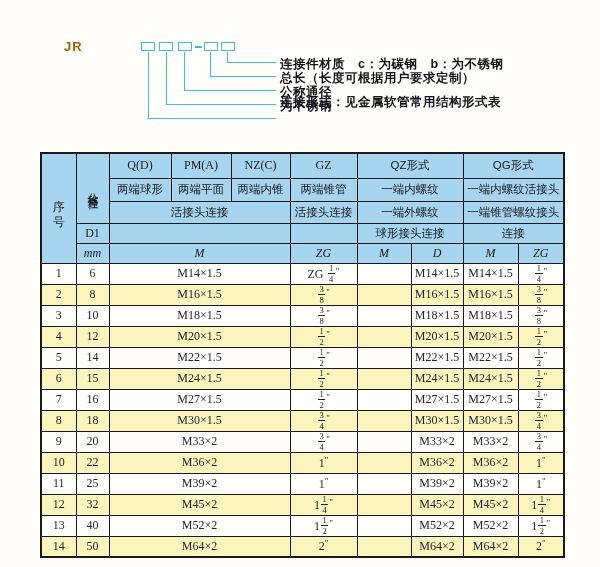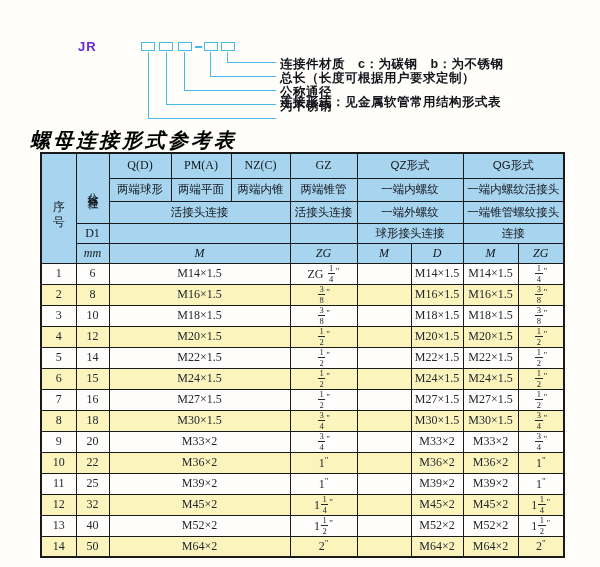--- a/index.html
+++ b/index.html
@@ -10,21 +10,21 @@
     --border:#1a1a1a;
     --ink:#14161c;
   }
   *{margin:0;padding:0;box-sizing:border-box;}
   body{background:#888;font-family:"Liberation Sans",sans-serif;}
   .page{position:relative;width:600px;height:567px;background:#fffefb;overflow:hidden;color:var(--ink);}
 
   
   .diagram-title{position:absolute;left:116px;top:21px;font-size:13.5px;font-weight:700;letter-spacing:1px;}
   .diagram-title .star{color:var(--star);margin-right:2px;font-size:13px;}
-  .code-prefix{position:absolute;left:64px;top:39px;font-size:13px;font-weight:700;color:#6d28d9;letter-spacing:1px;margin-left:14px;}
+  .code-prefix{position:absolute;left:64px;top:39px;font-size:13px;font-weight:700;color:#a16207;letter-spacing:1px;}
   .codebox{position:absolute;top:42px;width:14px;height:9px;border:1.5px solid var(--cyan);background:#fff;}
   .codedash{position:absolute;top:46px;width:7px;height:2px;background:var(--cyan);}
   .conn{position:absolute;border-left:1.5px solid var(--cyan);border-bottom:1.5px solid var(--cyan);}
   .dlabel{position:absolute;left:280px;font-size:12.5px;font-weight:600;white-space:nowrap;letter-spacing:0.5px;}
 
   
   .table-title{position:absolute;left:30px;top:127px;font-size:20px;font-weight:700;font-style:italic;
     font-family:"Liberation Serif",serif;letter-spacing:3px;color:#000;}
 
   
@@ -67,21 +67,20 @@
   <div class="conn" style="left:184px;top:52px;width:92px;height:39px;"></div>
   <div class="conn" style="left:166px;top:52px;width:110px;height:53px;"></div>
   <div class="conn" style="left:148px;top:52px;width:128px;height:67px;"></div>
 
   <div class="dlabel" style="top:56px;">连接件材质　c：为碳钢　b：为不锈钢</div>
   <div class="dlabel" style="top:70px;">总长（长度可根据用户要求定制）</div>
   <div class="dlabel" style="top:84px;">公称通径</div>
   <div class="dlabel" style="top:98px;">为不锈钢</div>
   <div class="dlabel" style="top:94px;">连接形式：见金属软管常用结构形式表</div>
 
-  <div class="table-title">螺母连接形式参考表</div>
 
   <table class="ref">
     <colgroup>
       <col style="width:35px">
         <col style="width:33px">
         <col style="width:62px">
         <col style="width:60px">
       <col style="width:59px">
         <col style="width:67px">
         <col style="width:54px">

